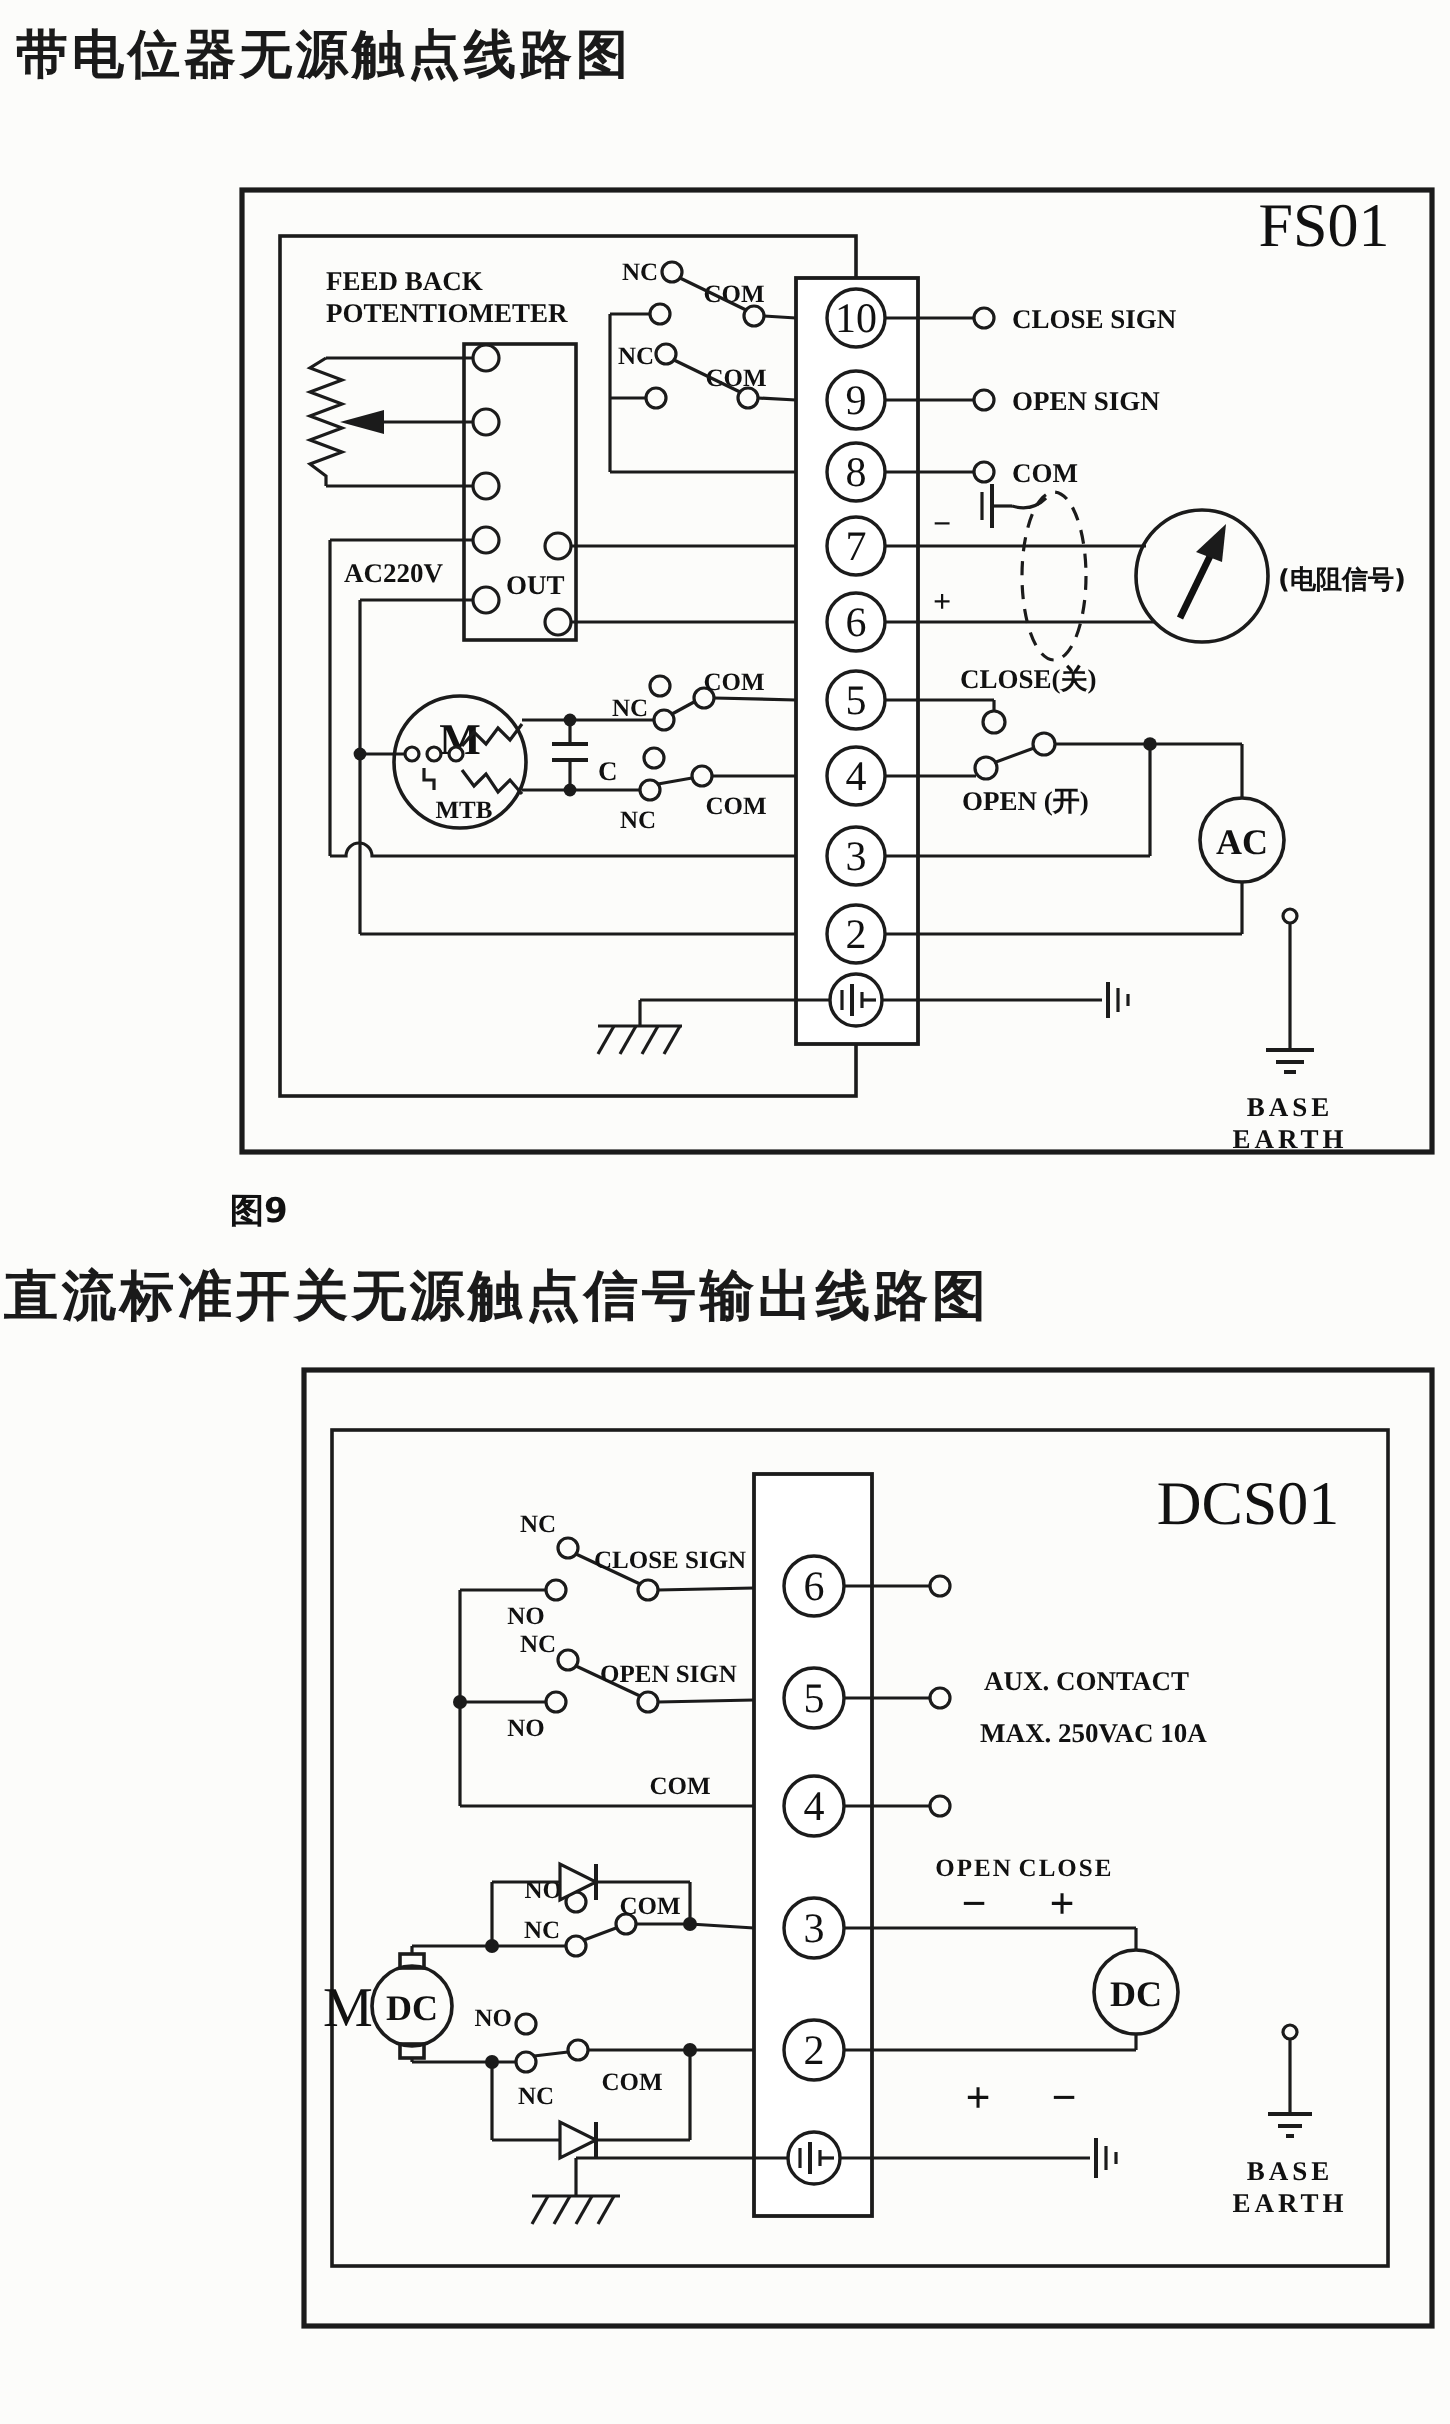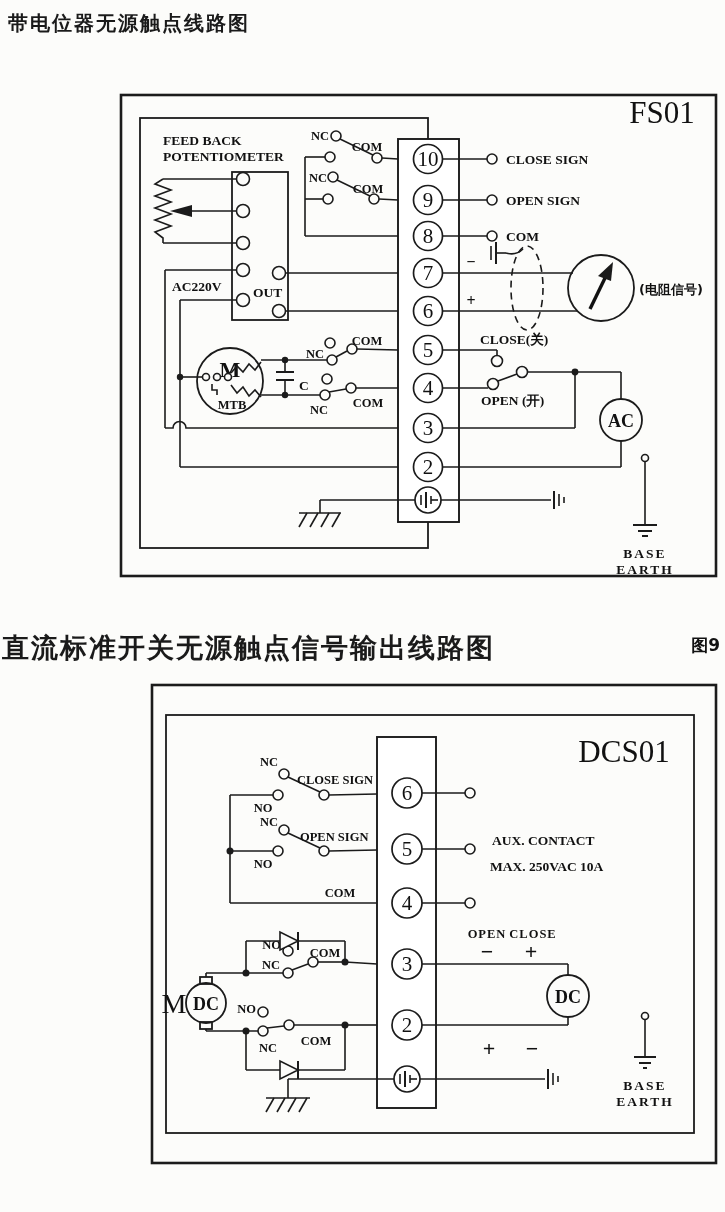--- a/index.html
+++ b/index.html
@@ -7,26 +7,26 @@
     width:725px;height:1212px;position:relative;
     background:#fcfcfa;
     font-family:"Liberation Serif","DejaVu Serif",serif;
     color:#151515;
   }
   .cn-title{
     position:absolute;
     font-family:"DejaVu Sans","Liberation Sans",sans-serif;
     font-weight:bold;color:#1a1a1a;letter-spacing:2px;
   }
-  #title1{left:8px;top:10px;font-size:20px;}
+  #title1{left:8px;top:10px;font-size:26px;}
   #title2{left:2px;top:630px;font-size:27px;}
   .fig-caption{
-    position:absolute;text-align:right;
+    position:absolute;text-align:left;
     font-family:"DejaVu Sans","Liberation Sans",sans-serif;
-    font-weight:bold;font-size:17px;color:#111;margin-top:40px;
+    font-weight:bold;font-size:17px;color:#111;
   }
   #cap9{left:115px;width:605px;top:594px;}
   #cap10{left:145px;width:575px;top:1238px;}
   svg{position:absolute;}
   #fig9-svg{left:115px;top:90px;}
   #fig10-svg{left:145px;top:680px;}
   .wire{stroke:#1b1b1b;stroke-width:1.6;fill:none;}
   .wire2{stroke:#1b1b1b;stroke-width:2;fill:none;}
   .frame{stroke:#1b1b1b;stroke-width:2.6;fill:none;}
   .frame2{stroke:#1b1b1b;stroke-width:1.8;fill:none;}

